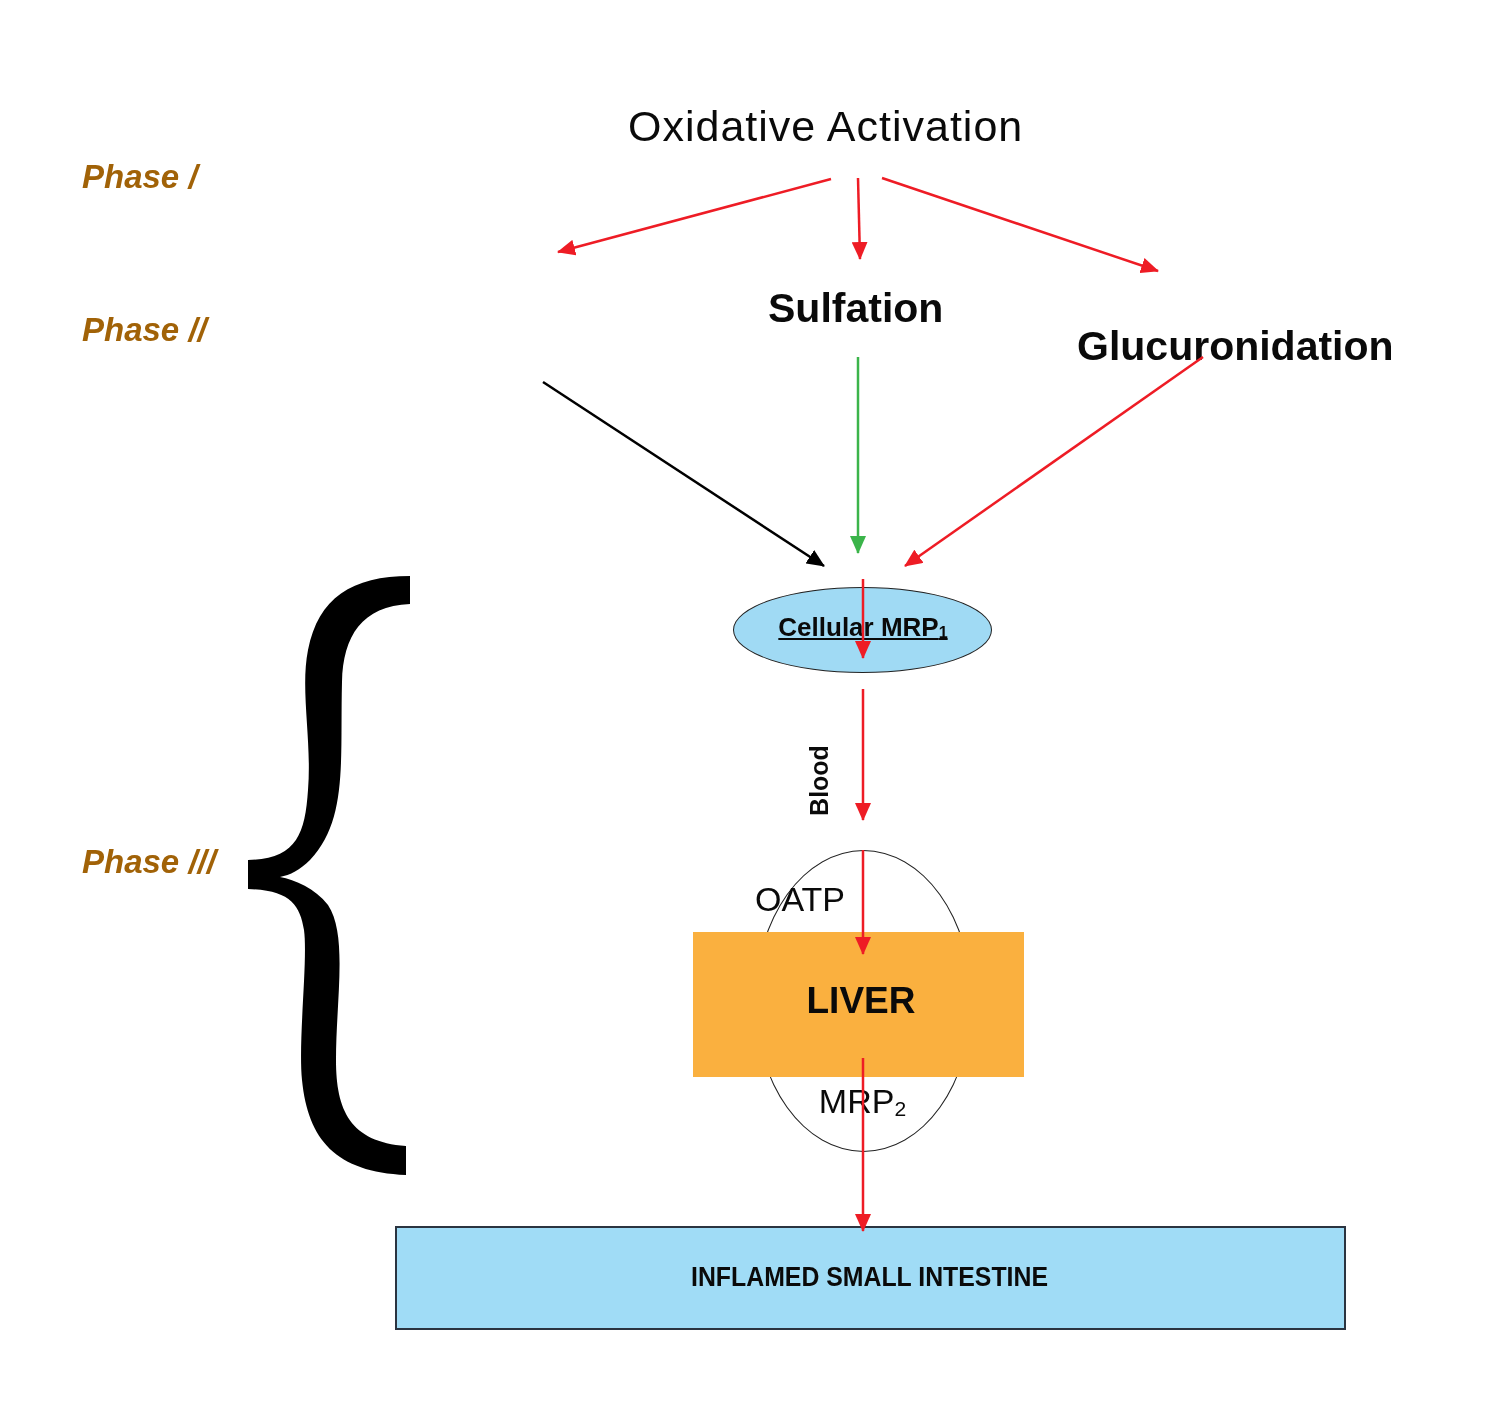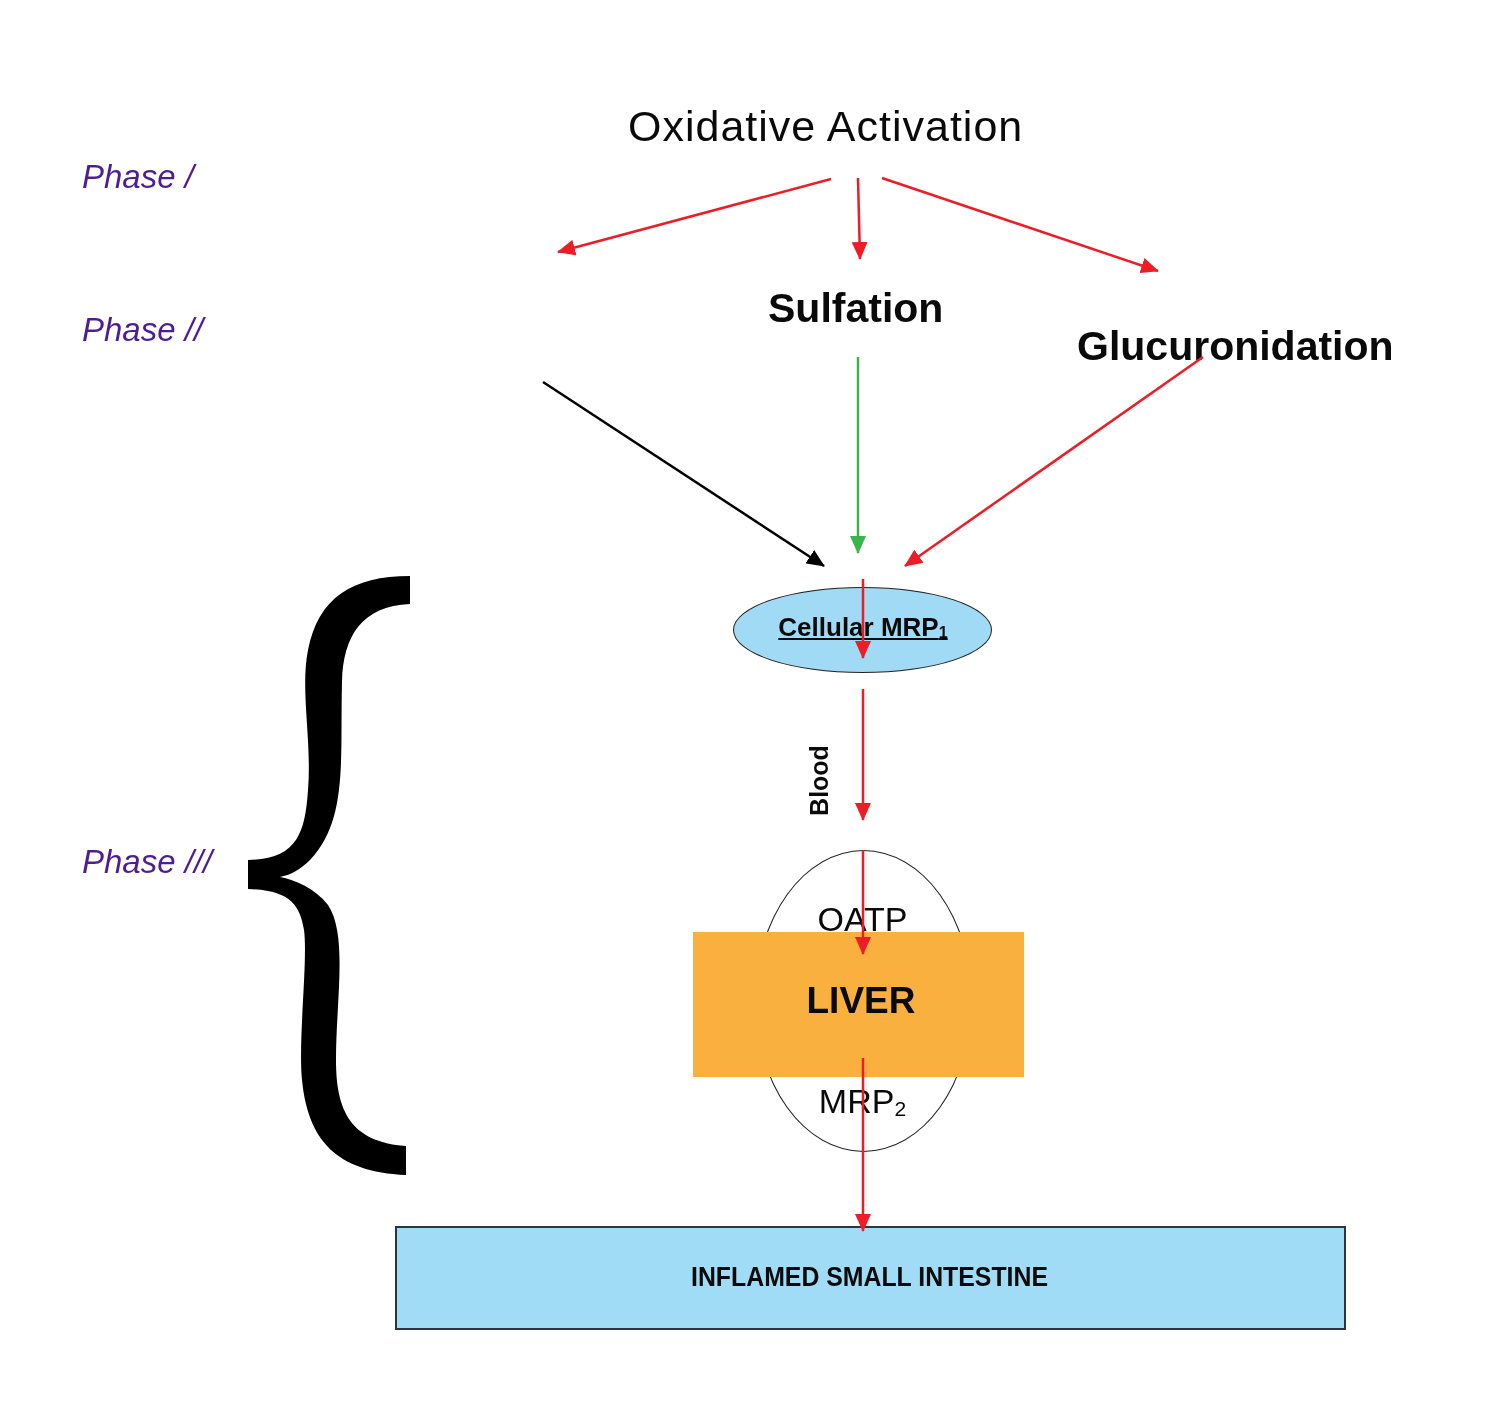--- a/index.html
+++ b/index.html
@@ -1,20 +1,20 @@
 <!DOCTYPE html>
 <html><head>
   <meta charset="utf-8">
   <style>
     html, body { margin: 0; padding: 0; background: #ffffff; }
     body { width: 1500px; height: 1407px; position: relative; overflow: hidden;
            font-family: "Liberation Sans", "DejaVu Sans", sans-serif; color: #0a0a0a; }
     svg.arrows { position: absolute; left: 0; top: 0; width: 1500px; height: 1407px; pointer-events: none; }
     .abs { position: absolute; }
-    .phase { font-style: italic; font-size: 33px; color: #4c1d95; white-space: nowrap; }
+    .phase { font-style: italic; font-size: 33px; color: #a16207; white-space: nowrap; font-weight: bold; }
     .title { font-size: 43px; font-weight: 500; letter-spacing: 1px; white-space: nowrap; }
     .node { font-size: 41px; font-weight: 600; white-space: nowrap; line-height: 45px; }
     .ellipse { background: #a0daf4; border: 1.5px solid #222; border-radius: 50%; }
     .ellipse-label { font-size: 26px; font-weight: 700; white-space: nowrap; text-decoration: underline; }
     .circle { border: 1.5px solid #222; border-radius: 50%; background: #ffffff; }
     .liver { background: #fab03f; }
     .liver-label { font-size: 37px; font-weight: 700; }
     .transporter { font-size: 34px; font-weight: 500; white-space: nowrap; }
     .intestine { background: #a0dcf6; border: 2px solid #2b3440; }
     .intestine-label { font-size: 27px; font-weight: 700; white-space: nowrap; transform: scaleX(0.92); }
@@ -38,21 +38,21 @@
 </div>
 <div class="abs node" style="left:768px; top:286px;">Sulfation</div>
 <div class="abs node" style="left:1077px; top:286px;margin-top:38px;">Glucuronidation</div>
 
 <div class="abs ellipse" style="left:733px; top:587px; width:257px; height:84px;"></div>
 <div class="abs ellipse-label" style="left:733px; top:612px; width:260px; text-align:center;"><span>Cellular MRP</span><sub>1</sub></div>
 
 <div class="abs blood" style="left:782px; top:766px; width:74px; text-align:center;">Blood</div>
 
 <div class="abs circle" style="left:755px; top:850px; width:215px; height:300px;"></div>
-<div class="abs transporter" style="left:755px; top:900px; width:215px; text-align:center;">OATP</div>
+<div class="abs transporter" style="left:755px; top:880px; width:215px; ">OATP</div>
 <div class="abs liver" style="left:693px; top:932px; width:331px; height:145px;"></div>
 <div class="abs liver-label" style="left:693px; top:980px; width:336px; text-align:center;">LIVER</div>
 <div class="abs transporter" style="left:755px; top:1082px; width:215px; text-align:center;"><span>MRP</span><sub>2</sub></div>
 
 <div class="abs intestine" style="left:395px; top:1226px; width:947px; height:100px;"></div>
 <div class="abs intestine-label" style="left:395px; top:1262px; width:949px; text-align:center;">INFLAMED SMALL INTESTINE</div>
 
 <svg class="arrows" viewBox="0 0 1500 1407">
   <defs>
     <marker id="ahRed" markerWidth="10" markerHeight="10" refX="9" refY="5" orient="auto" markerUnits="userSpaceOnUse">

